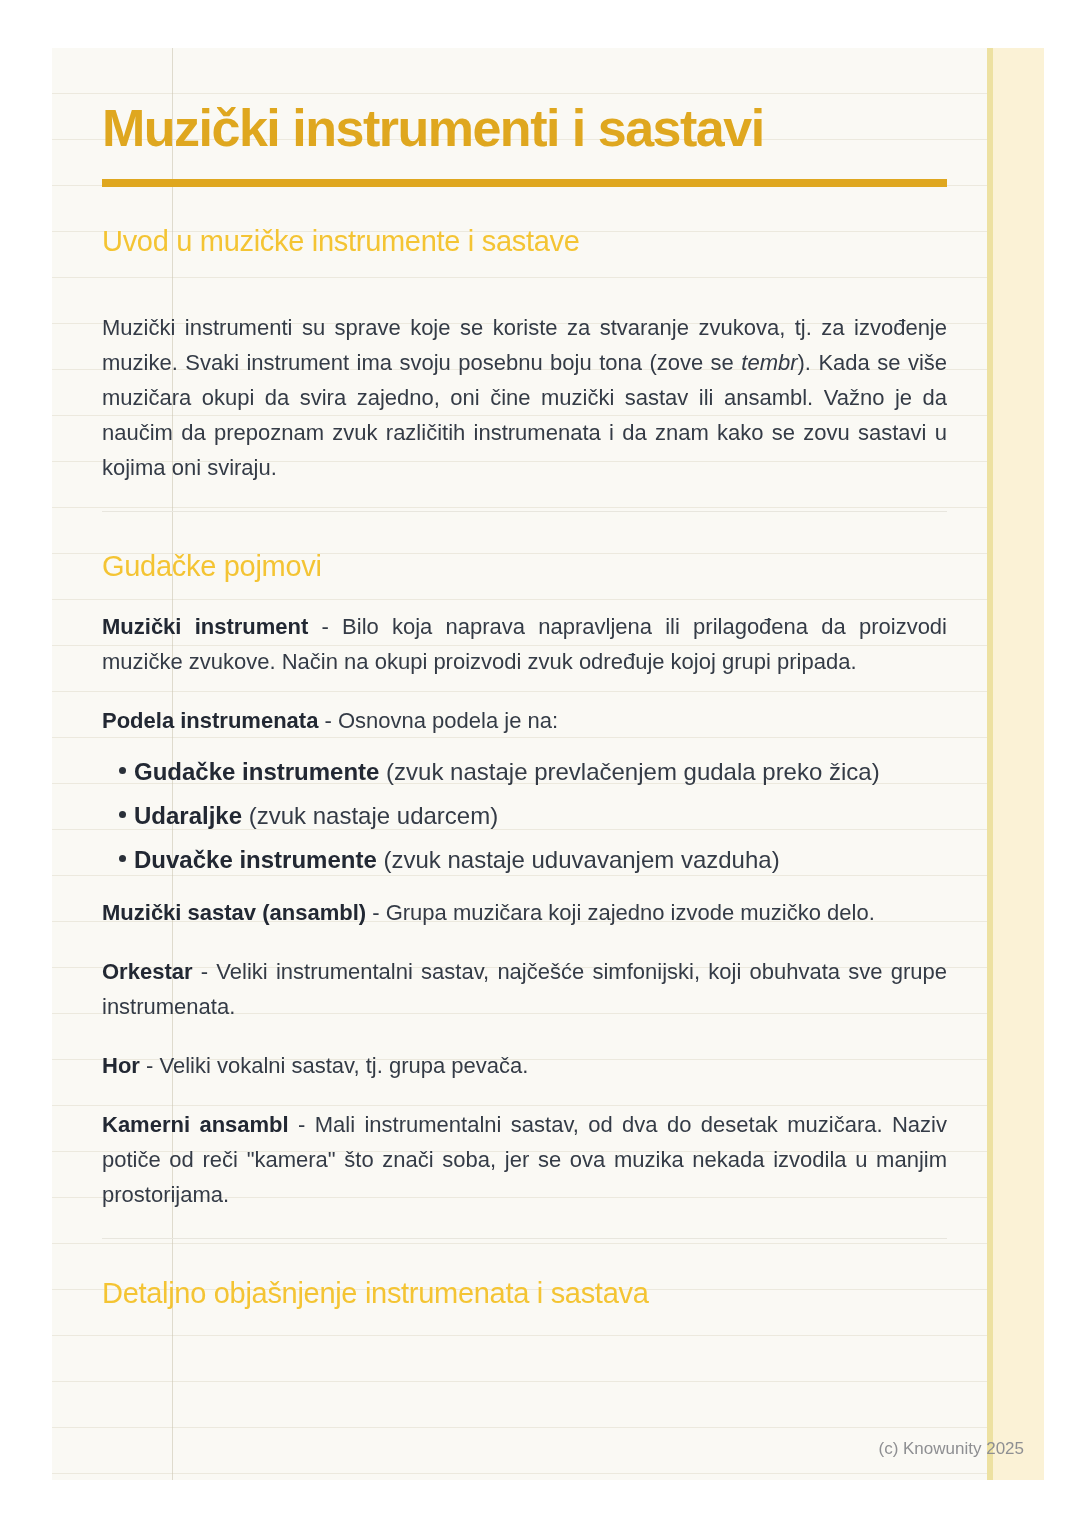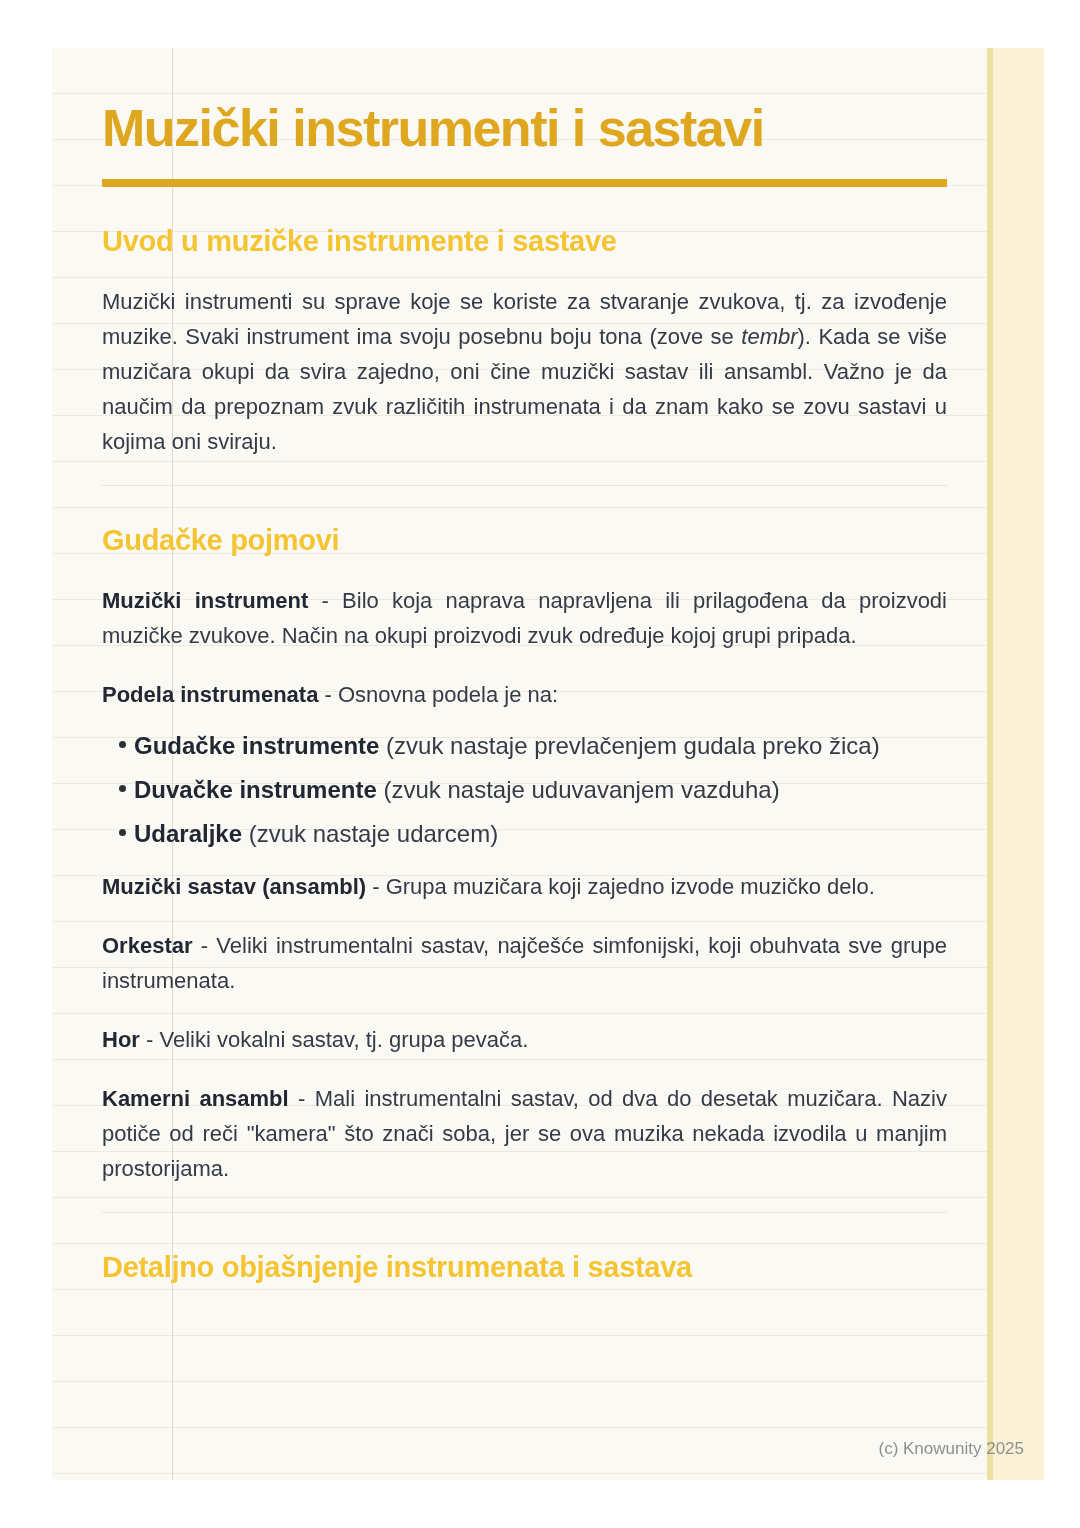--- a/index.html
+++ b/index.html
@@ -52,31 +52,31 @@
   .title-rule {
     margin-top: 22px;
     width: 100%;
     height: 8px;
     background: #DFA71F;
   }
   h2 {
     margin: 35px 0 0 0;
     font-size: 29px;
     line-height: 38px;
-    font-weight: bold;
+    font-weight: normal;
     letter-spacing: -0.3px;
     color: #F4C433;
   }
   p {
     margin: 24px 0 0 0;
     font-size: 22px;
     line-height: 35px;
     text-align: justify;
   }
-  p.mt-lg { margin-top: 24px; }
+  p.mt-lg { margin-top: 50px; }
   p.mt-sm { margin-top: 18px; }
   strong { color: #222833; font-weight: bold; }
   em { font-style: italic; }
   hr.divider {
     border: 0;
     border-top: 1px solid #E8E6DE;
     margin: 26px 0 0 0;
   }
   ul.groups {
     list-style: none;
@@ -123,22 +123,22 @@
     <hr class="divider">
 
     <h2>Gudačke pojmovi</h2>
 
     <p><strong>Muzički instrument</strong><span> - Bilo koja naprava napravljena ili prilagođena da proizvodi muzičke zvukove. Način na okupi proizvodi zvuk određuje kojoj grupi pripada.</span></p>
 
     <p><strong>Podela instrumenata</strong><span> - Osnovna podela je na:</span></p>
 
     <ul class="groups">
       <li><strong>Gudačke instrumente</strong><span> (zvuk nastaje prevlačenjem gudala preko žica)</span></li>
+      <li><strong>Udaraljke</strong><span> (zvuk nastaje udarcem)</span></li>
       <li><strong>Duvačke instrumente</strong><span> (zvuk nastaje uduvavanjem vazduha)</span></li>
-      <li><strong>Udaraljke</strong><span> (zvuk nastaje udarcem)</span></li>
     </ul>
 
     <p class="mt-sm"><strong>Muzički sastav (ansambl)</strong><span> - Grupa muzičara koji zajedno izvode muzičko delo.</span></p>
 
     <p><strong>Orkestar</strong><span> - Veliki instrumentalni sastav, najčešće simfonijski, koji obuhvata sve grupe instrumenata.</span></p>
 
     <p><strong>Hor</strong><span> - Veliki vokalni sastav, tj. grupa pevača.</span></p>
 
     <p><strong>Kamerni ansambl</strong><span> - Mali instrumentalni sastav, od dva do desetak muzičara. Naziv potiče od reči "kamera" što znači soba, jer se ova muzika nekada izvodila u manjim prostorijama.</span></p>
 

